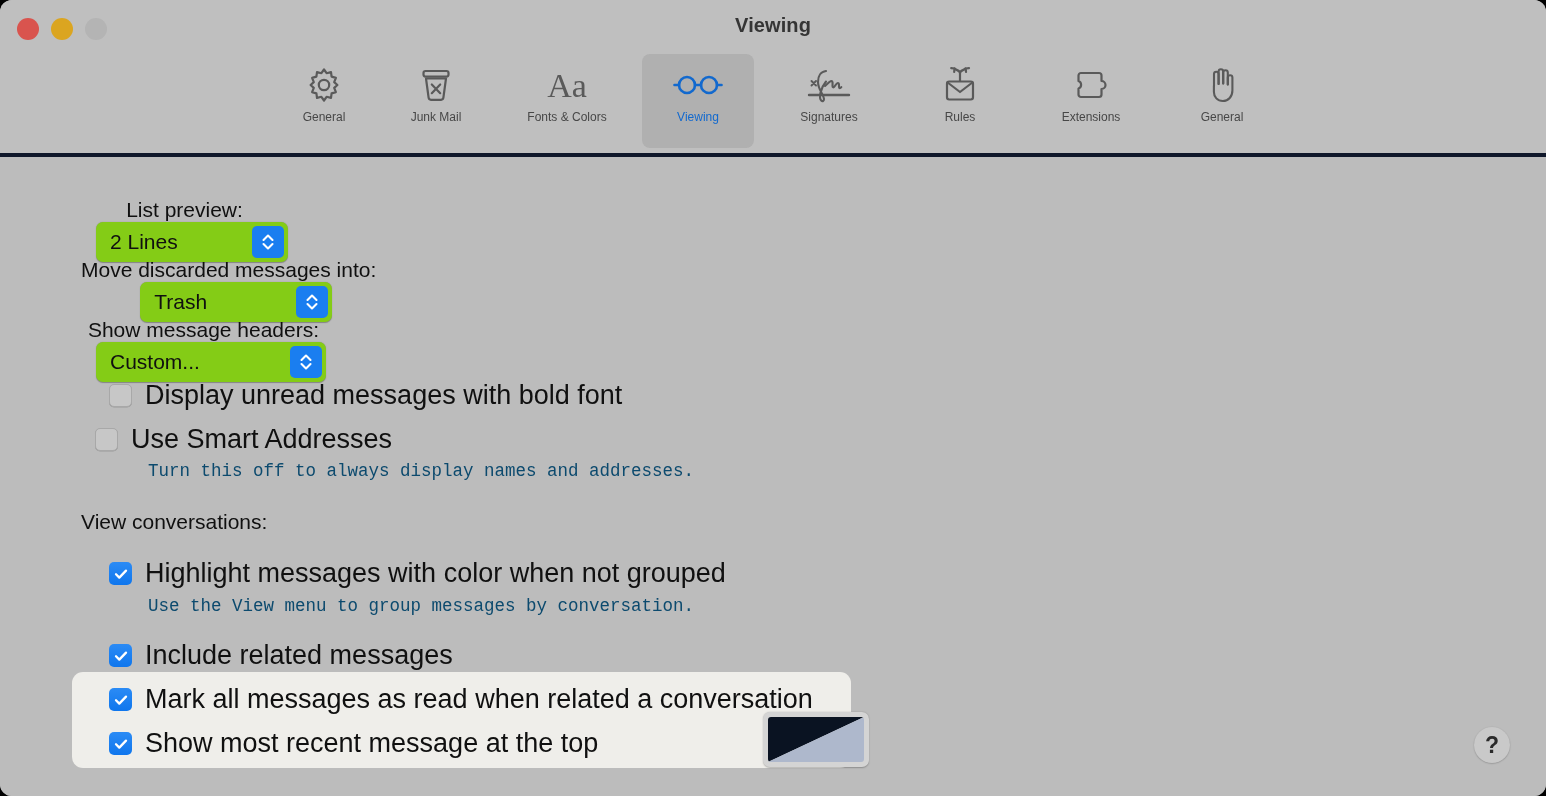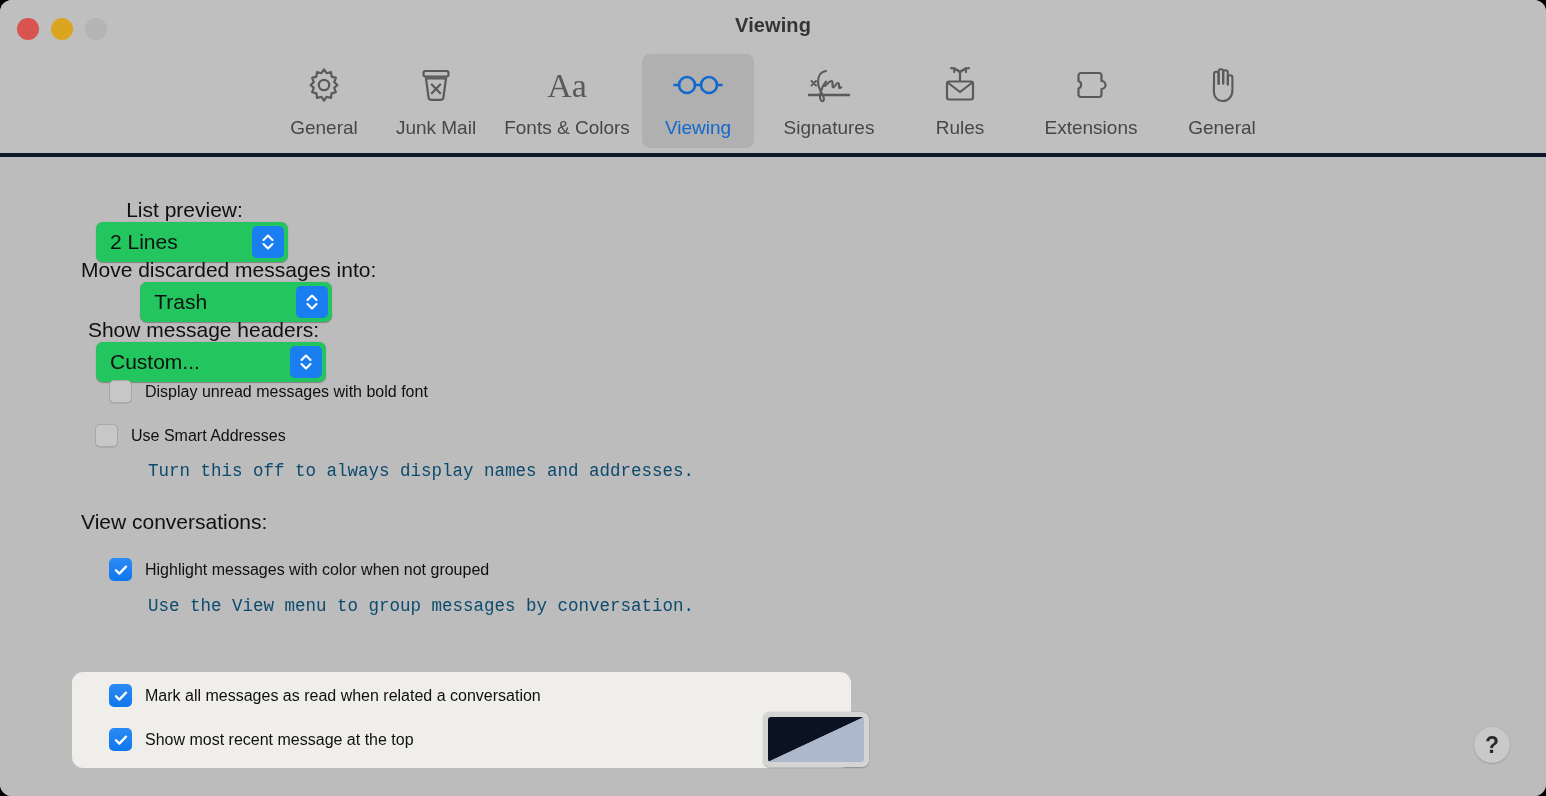--- a/index.html
+++ b/index.html
@@ -79,22 +79,22 @@
     user-select: none;
   }
   .tab.wide { width: 150px; }
   .tab.selected { background: #b0b0b0; }
   .tab .ticon {
     height: 46px;
     display: flex;
     justify-content: center;
   }
   .tab .tlabel {
-    margin-top: 7px;
-    font-size: 19px;
+    margin-top: 0;
+    font-size: 12px;
     color: #474747;
     white-space: nowrap;
   }
   .tab.selected .tlabel { color: #1269ce; }
   .tab svg { display: block; }
 
   
   #content {
     position: absolute;
     left: 0; top: 158px;
@@ -111,21 +111,21 @@
 
   .flabel {
     font-size: 21px;
     color: #101010;
     white-space: nowrap;
   }
 
   
   .popup {
     height: 40px;
-    background: #22c55e;
+    background: #84cc16;
     border-radius: 7px;
     box-shadow: 0 0.5px 1px rgba(0,0,0,0.30);
     display: flex;
     align-items: center;
     position: relative;
     padding-left: 14px;
     cursor: default;
     user-select: none;
   }
   .popup .pvalue {
@@ -163,21 +163,21 @@
     background: #c7c7c7;
     border: 1px solid #a8a8a8;
     box-shadow: 0 0.5px 0.5px rgba(0,0,0,0.18);
   }
   .cbox.on {
     background: linear-gradient(180deg, #2b8bf5 0%, #0f76ed 100%);
     border: none;
   }
   .cblabel {
     margin-left: 13px;
-    font-size: 16px;
+    font-size: 27px;
     color: #101010;
     white-space: nowrap;
   }
   .helptext {
     position: absolute;
     font-size: 17.5px;
     color: #0c4a6e;
     white-space: nowrap;
     font-family: Liberation Mono, monospace;
   }
@@ -407,20 +407,28 @@
 
     <div id="colorwell">
       <div class="swatch">
         <svg width="96" height="45" viewBox="0 0 96 45" preserveAspectRatio="none" style="display:block;">
           <polygon points="0,0 96,0 0,45" fill="#0a1322"></polygon>
           <polygon points="96,0 96,45 0,45" fill="#aeb8cc"></polygon>
         </svg>
       </div>
     </div>
 
+    <div class="cbrow" style="left:109px; top:482px;">
+      <span class="cbox on">
+        <svg width="16" height="16" viewBox="0 0 16 16" fill="none" stroke="#ffffff" stroke-width="2.3" stroke-linecap="round" stroke-linejoin="round">
+          <path d="M3 8.3 L6.3 11.6 L13 4.6"></path>
+        </svg>
+      </span>
+      <span class="cblabel">Include related messages</span>
+    </div>
 
     <div class="cbrow" style="left:109px; top:526px;">
       <span class="cbox on">
         <svg width="16" height="16" viewBox="0 0 16 16" fill="none" stroke="#ffffff" stroke-width="2.3" stroke-linecap="round" stroke-linejoin="round">
           <path d="M3 8.3 L6.3 11.6 L13 4.6"></path>
         </svg>
       </span>
       <span class="cblabel">Mark all messages as read when related a conversation</span>
     </div>
 

